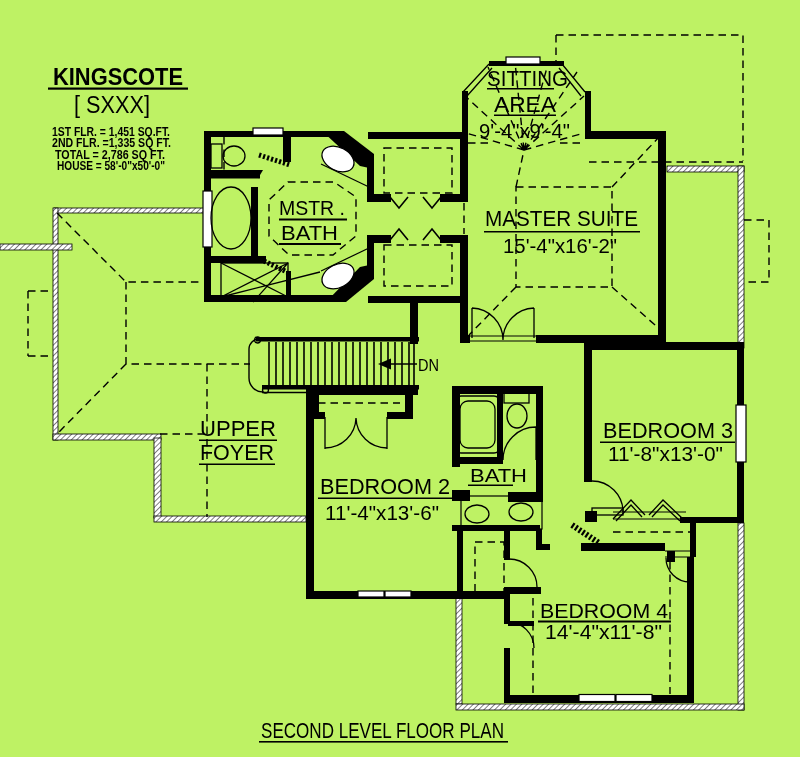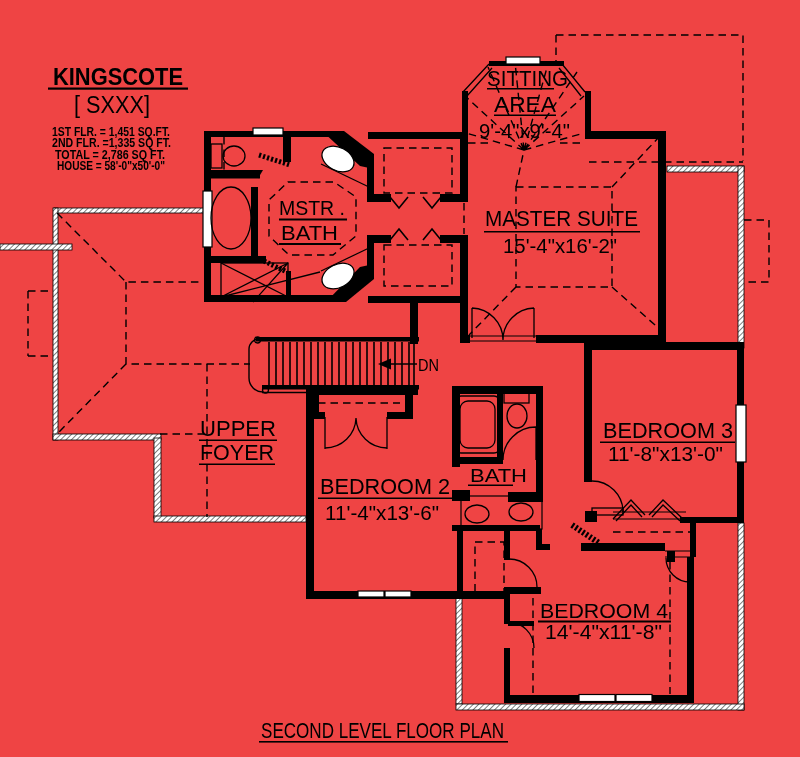--- a/index.html
+++ b/index.html
@@ -1,16 +1,16 @@
 <!DOCTYPE html>
 <html><head>
 <meta charset="utf-8">
 <style>
 html,body{margin:0;padding:0;background:#fff;}
-#page{position:relative;width:800px;height:757px;background:#ef4444;font-family:"Liberation Sans",sans-serif;}
+#page{position:relative;width:800px;height:757px;background:#bef264;font-family:"Liberation Sans",sans-serif;}
 svg{position:absolute;left:0;top:0;}
 .t{font-family:"Liberation Sans",sans-serif;fill:#000;}
 </style>
 </head>
 <body>
 <div id="page">
 <svg width="800" height="757" viewBox="0 0 800 757">
 <defs>
 <pattern id="hatch" width="3.8" height="3.8" patternUnits="userSpaceOnUse" patternTransform="rotate(45)">
 <rect width="3.8" height="3.8" fill="#fff"></rect>

